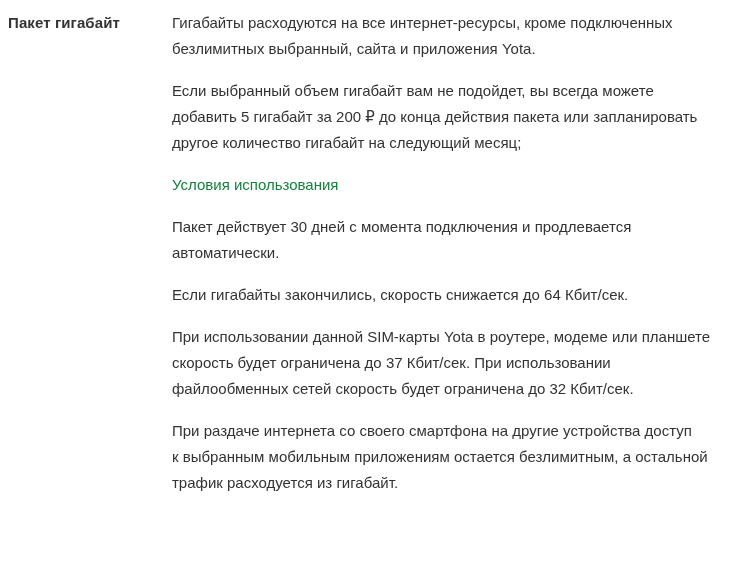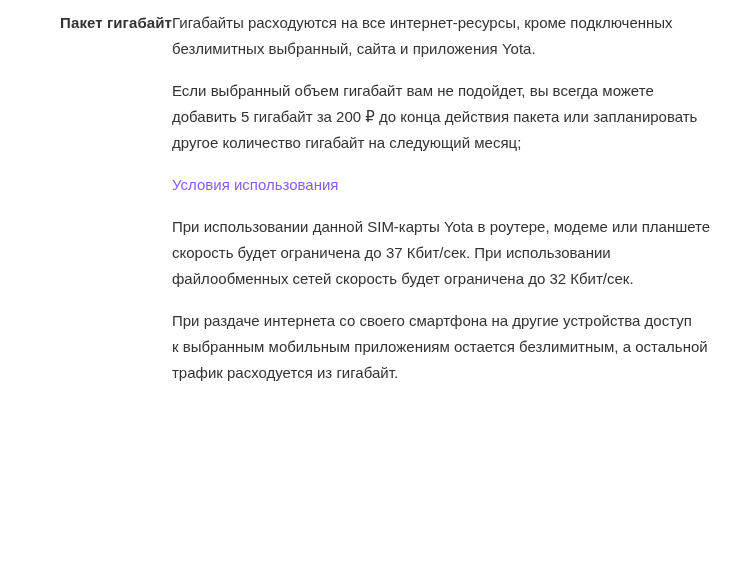--- a/index.html
+++ b/index.html
@@ -18,21 +18,20 @@
     display: flex;
     align-items: flex-start;
     padding-top: 10px;
     box-sizing: border-box;
   }
   .label-col {
     width: 172px;
     flex: 0 0 172px;
     padding-left: 8px;
     box-sizing: border-box;
-    text-align: right;
   }
   .section-title {
     margin: 0;
     font-size: 15px;
     font-weight: bold;
     line-height: 26px;
     color: #333333;
     letter-spacing: 0.1px;
   }
   .text-col {
@@ -48,38 +47,41 @@
     white-space: pre-line;
   }
   .text-col p:last-child {
     margin-bottom: 12px;
   }
   .subheading {
     margin: 0 0 16px 0;
     font-size: 15px;
     font-weight: normal;
     line-height: 26px;
-    color: #8b5cf6;
+    color: #15803d;
     white-space: pre-line;
   }
 </style>
 </head>
 <body>
 
 <div class="section-row">
   <div class="label-col">
     <h3 class="section-title">Пакет гигабайт</h3>
   </div>
   <div class="text-col">
     <p>Гигабайты расходуются на все интернет-ресурсы, кроме подключенных
 безлимитных выбранный, сайта и приложения Yota.</p>
     <p>Если выбранный объем гигабайт вам не подойдет, вы всегда можете
 добавить 5 гигабайт за 200 ₽ до конца действия пакета или запланировать
 другое количество гигабайт на следующий месяц;</p>
     <h4 class="subheading">Условия использования</h4>
+    <p>Пакет действует 30 дней с момента подключения и продлевается
+автоматически.</p>
+    <p>Если гигабайты закончились, скорость снижается до 64 Кбит/сек.</p>
     <p>При использовании данной SIM-карты Yota в роутере, модеме или планшете
 скорость будет ограничена до 37 Кбит/сек. При использовании
 файлообменных сетей скорость будет ограничена до 32 Кбит/сек.</p>
     <p>При раздаче интернета со своего смартфона на другие устройства доступ
 к выбранным мобильным приложениям остается безлимитным, а остальной
 трафик расходуется из гигабайт.</p>
   </div>
 </div>
 
 </body></html>

